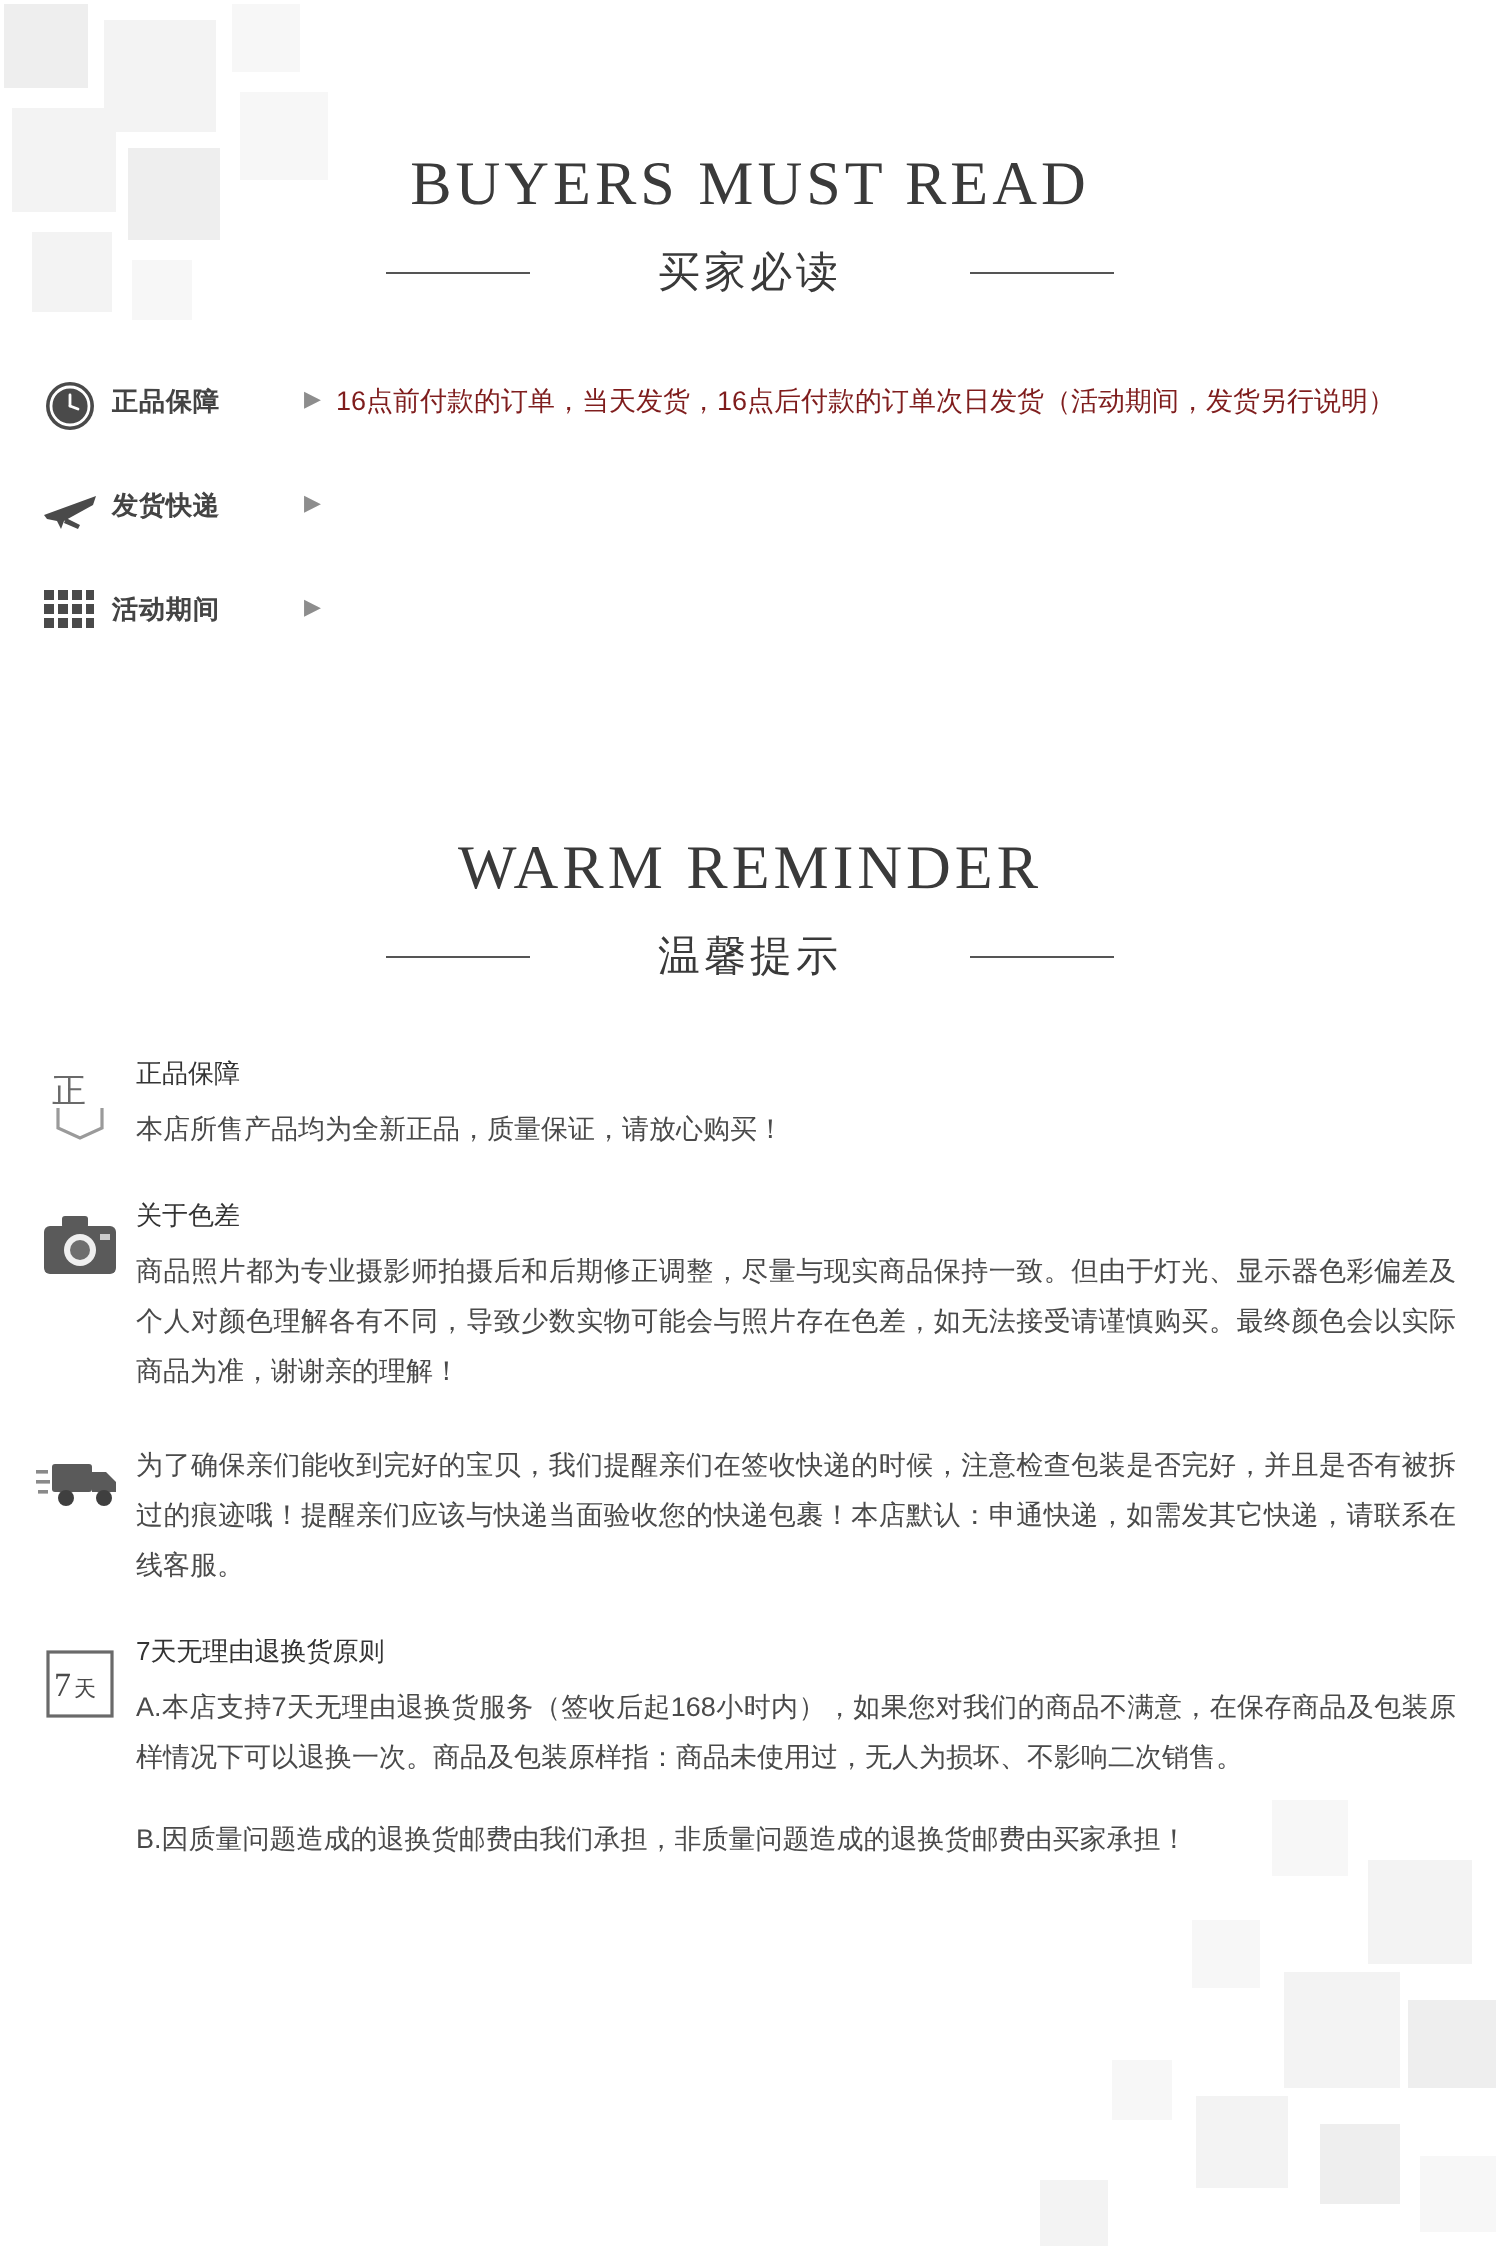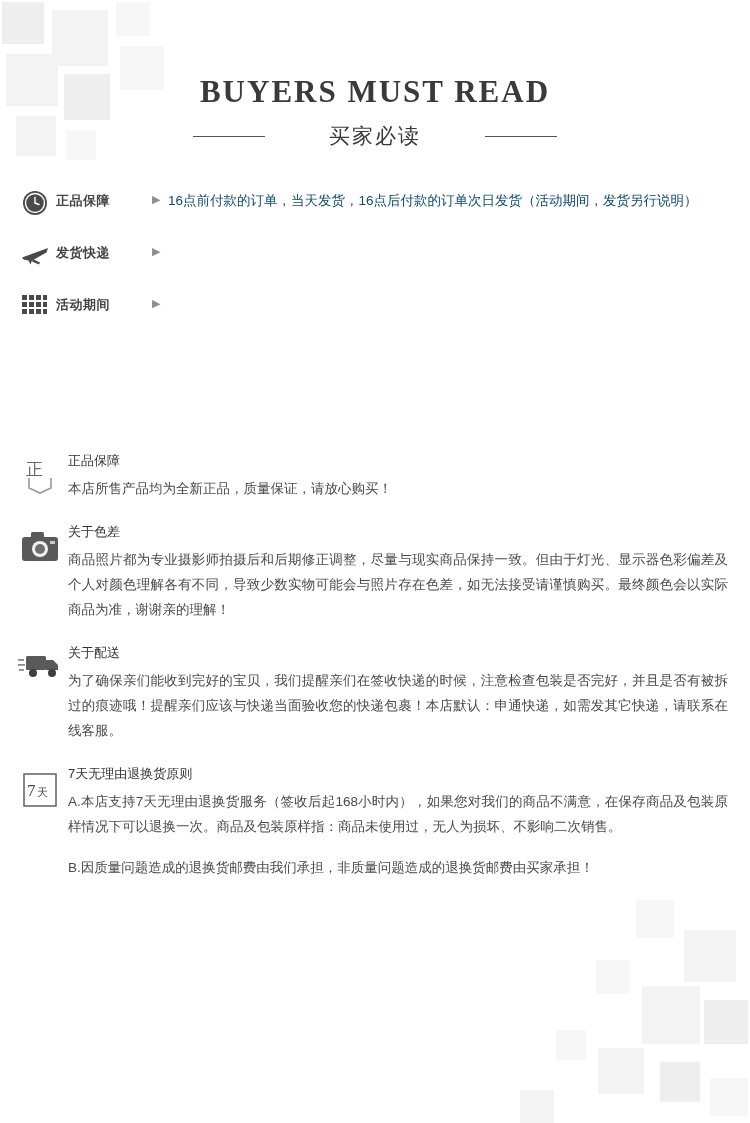--- a/index.html
+++ b/index.html
@@ -35,21 +35,21 @@
 
   
   .section-head {
     text-align: center;
   }
   .head-en {
     font-family: "Liberation Serif", serif;
     font-size: 31px;
     letter-spacing: 2px;
     color: #3a3a3a;
-    font-weight: bold;
+    font-weight: normal;
     margin: 0;
   }
   .head-cn-wrap {
     display: flex;
     align-items: center;
     justify-content: center;
     margin-top: 12px;
     gap: 48px;
   }
   .head-rule {
@@ -95,21 +95,21 @@
   .row-arrow {
     flex: 0 0 16px;
     padding-top: 5px;
     color: #8d8d8d;
     font-size: 11px;
   }
   .row-text {
     flex: 1;
     font-size: 13.5px;
     line-height: 26px;
-    color: #0c4a6e;
+    color: #7f1d1d;
     text-align: justify;
   }
 
   
   .wr-block {
     display: flex;
     align-items: flex-start;
     padding: 0 22px 0 12px;
     margin-bottom: 22px;
   }
@@ -221,20 +221,28 @@
         </svg>
       </div>
       <div class="row-label">活动期间</div>
       <div class="row-arrow">▶</div>
     </div>
 
   </div>
 
   <div class="spacer-lg"></div>
 
+  <div class="section-head">
+    <h1 class="head-en">WARM REMINDER</h1>
+    <div class="head-cn-wrap">
+      <div class="head-rule"></div>
+      <div class="head-cn">温馨提示</div>
+      <div class="head-rule"></div>
+    </div>
+  </div>
 
   <div class="spacer-md"></div>
 
   <div>
 
     <div class="wr-block">
       <div class="wr-icon">
         <svg width="34" height="36" viewBox="0 0 34 36">
           <text x="3" y="17" font-family="Liberation Serif, serif" font-size="17" fill="#6a6a6a">正</text>
           <path d="M6 20 L6 30 L17 35 L28 30 L28 20" fill="none" stroke="#9a9a9a" stroke-width="1.6"></path>
@@ -272,21 +280,20 @@
           <rect x="8" y="6" width="20" height="14" rx="1.5" fill="#5a5a5a"></rect>
           <path d="M28 10 L35 10 L40 15 L40 20 L28 20 Z" fill="#5a5a5a"></path>
           <circle cx="15" cy="23" r="4" fill="#3f3f3f"></circle>
           <circle cx="34" cy="23" r="4" fill="#3f3f3f"></circle>
           <rect x="0" y="9" width="6" height="1.8" fill="#8a8a8a"></rect>
           <rect x="0" y="14" width="7" height="1.8" fill="#8a8a8a"></rect>
           <rect x="1" y="19" width="5" height="1.8" fill="#8a8a8a"></rect>
         </svg>
       </div>
       <div class="wr-body">
-        <div class="wr-title">关于配送</div>
         <div class="wr-text">
           <p>为了确保亲们能收到完好的宝贝，我们提醒亲们在签收快递的时候，注意检查包装是否完好，并且是否有被拆过的痕迹哦！提醒亲们应该与快递当面验收您的快递包裹！本店默认：申通快递，如需发其它快递，请联系在线客服。</p>
         </div>
       </div>
     </div>
 
     <div class="wr-block">
       <div class="wr-icon">
         <svg width="38" height="38" viewBox="0 0 38 38">
           <rect x="3" y="3" width="32" height="32" fill="none" stroke="#6a6a6a" stroke-width="1.6"></rect>

